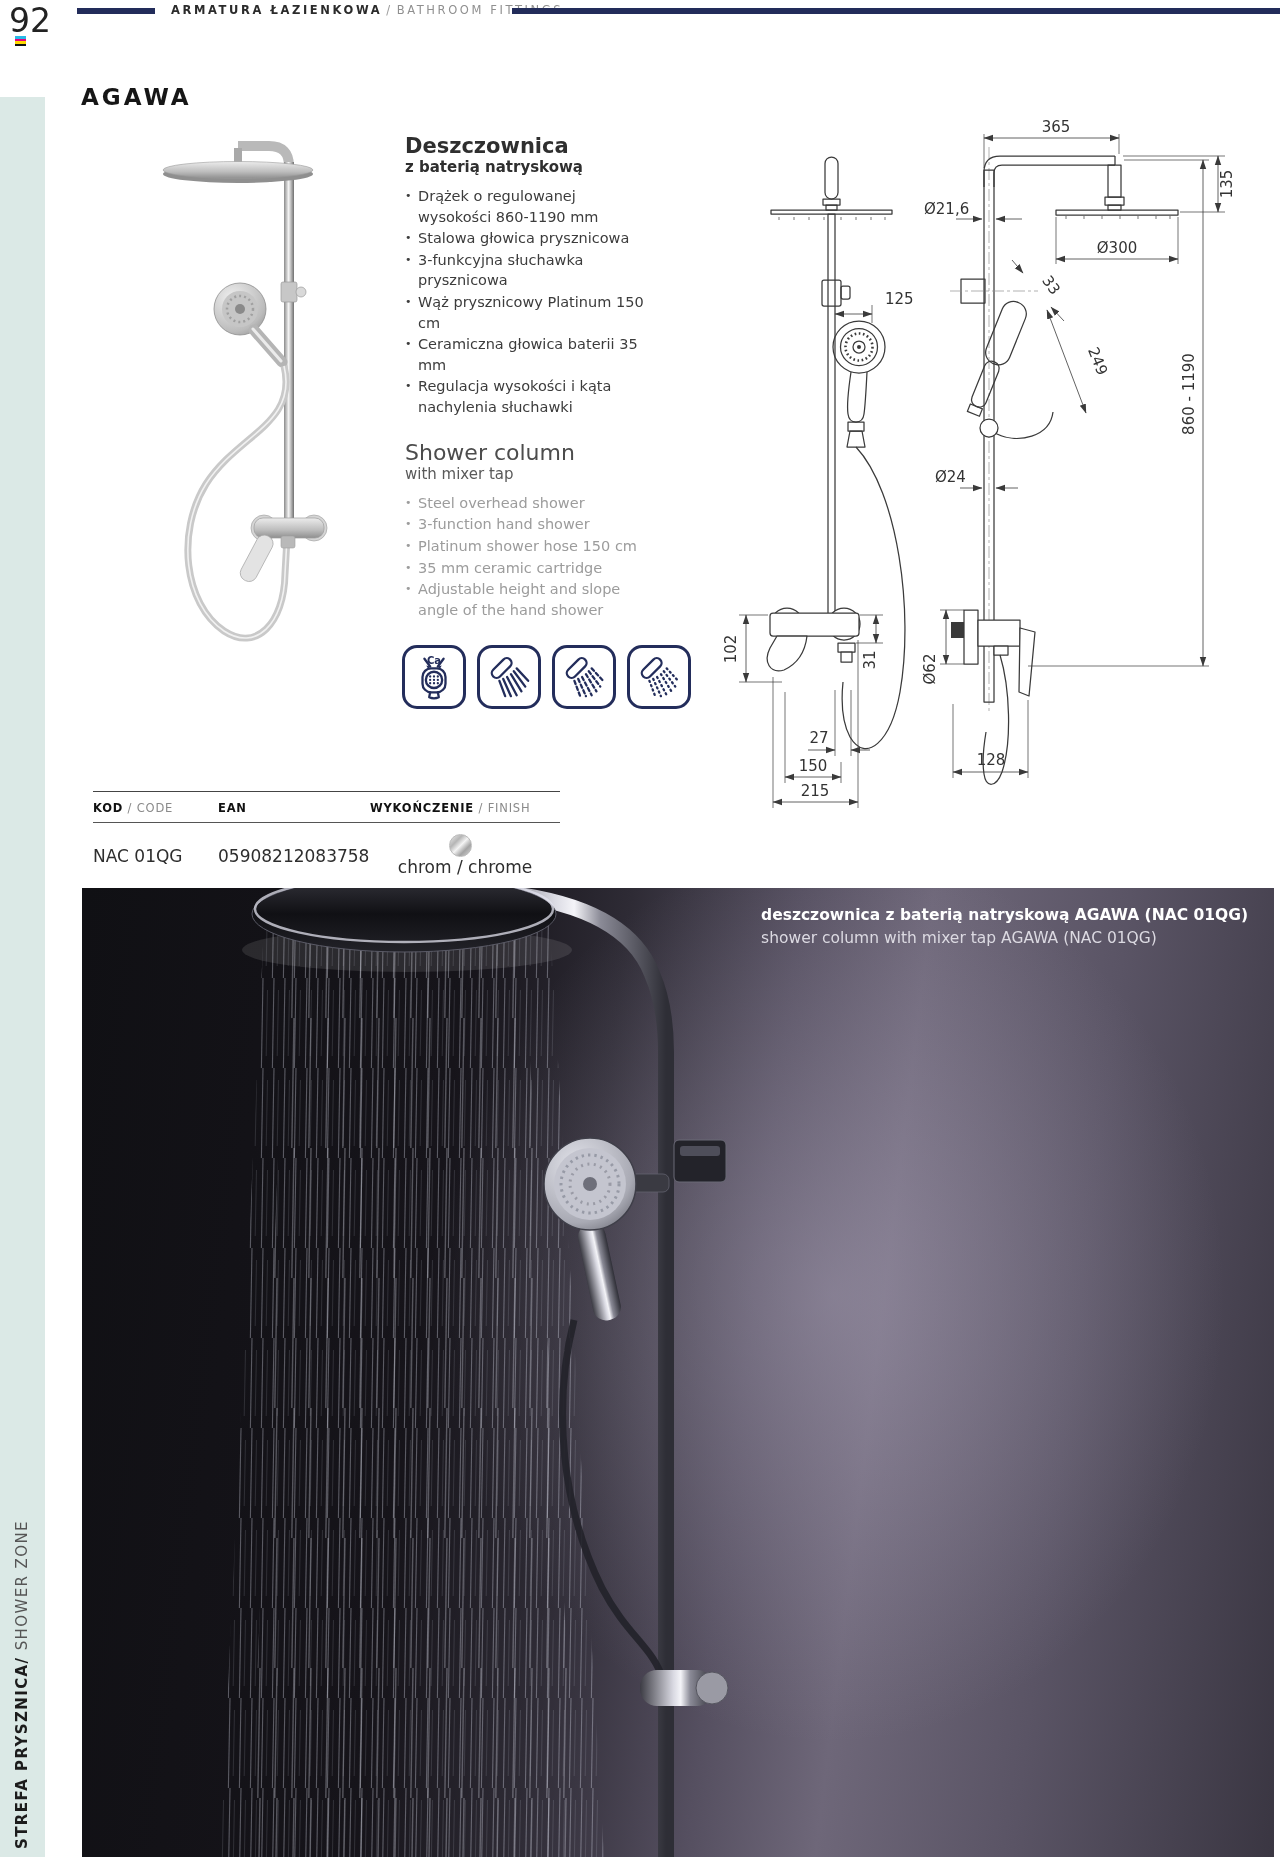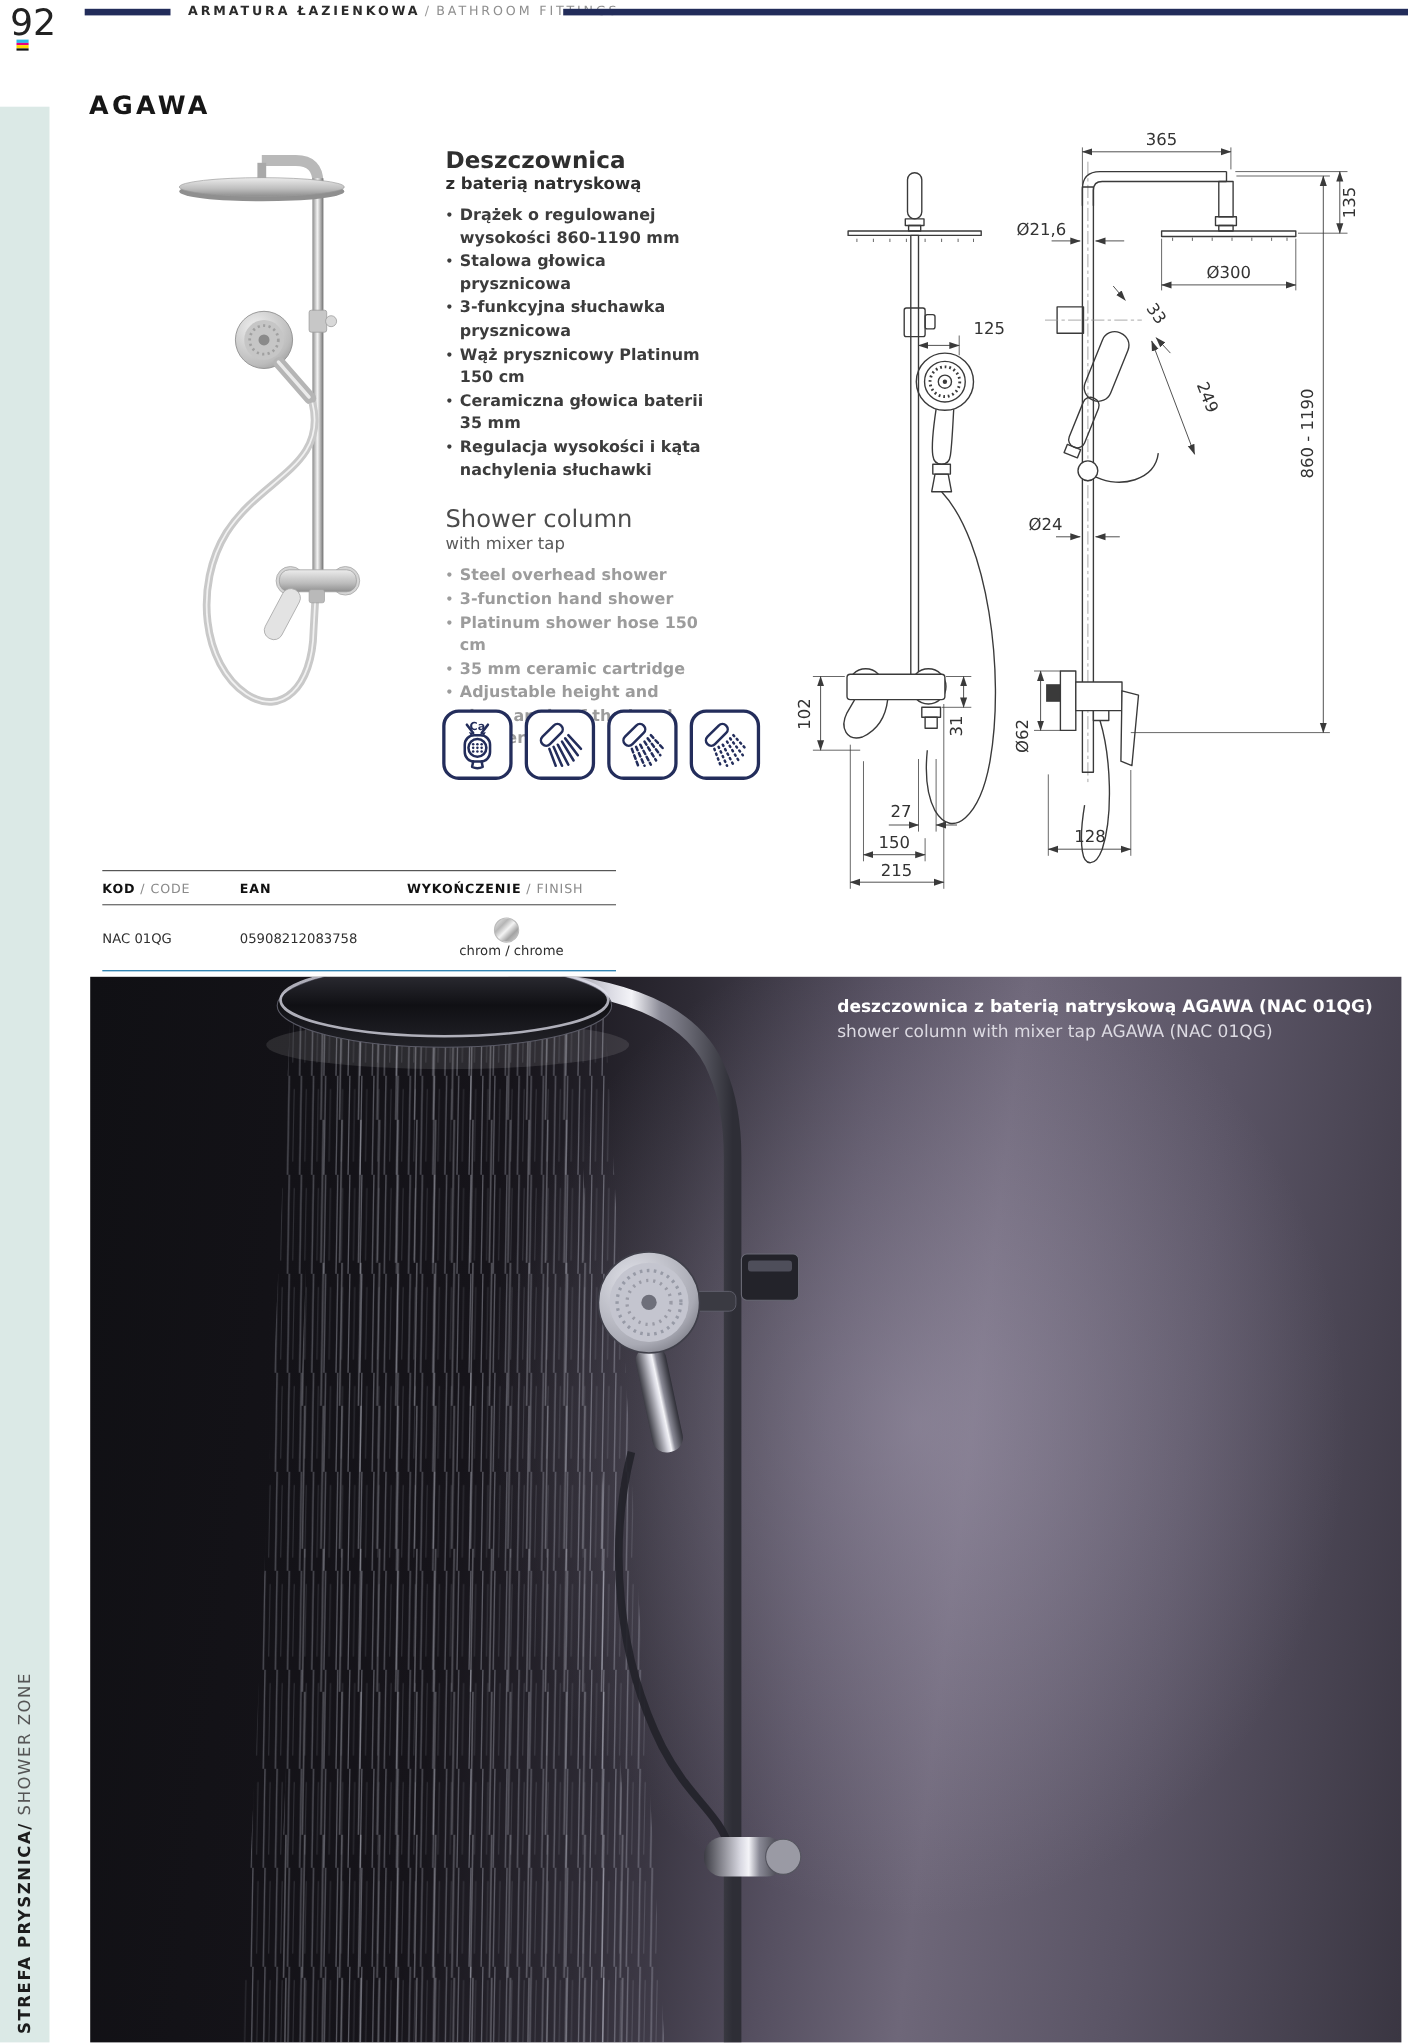--- a/index.html
+++ b/index.html
@@ -23,38 +23,38 @@
          white-space:nowrap;font-size:15px;letter-spacing:1.4px;}
   .vtext .pl{font-weight:bold;color:#1c1c1c;}
   .vtext .en{color:#555;}
   
   .agawa{left:81px;top:84px;font-size:23px;font-weight:bold;letter-spacing:3px;color:#161616;}
   .desc{left:405px;top:134px;width:240px;}
   .desc h2{margin:0;font-size:21px;color:#2f2f2f;line-height:1.15;}
   .desc h3{margin:0;font-size:15px;font-weight:bold;color:#2f2f2f;line-height:1.2;}
   .desc h2.en{font-weight:400;font-size:22px;color:#4c4c4c;margin-top:22px;}
   .desc h3.en{font-weight:400;color:#5a5a5a;}
-  .desc ul{list-style:none;margin:10px 0 0 0;padding:0;font-size:14.5px;line-height:1.42;color:#3c3c3c;font-weight:bold;}
+  .desc ul{list-style:none;margin:10px 0 0 0;padding:0;font-size:14.5px;line-height:1.42;color:#3c3c3c;}
   .desc ul.en{color:#9c9c9c;}
   .desc li{position:relative;padding-left:13px;margin-bottom:1px;}
   .desc li::before{content:"•";position:absolute;left:0;top:0;font-size:11px;line-height:20px;}
   
   .icons{left:402px;top:645px;display:flex;gap:11px;}
   .ficon{box-sizing:border-box;width:64px;height:64px;border:3.5px solid #232d5b;border-radius:15px;
          display:flex;align-items:center;justify-content:center;background:#fff;}
   .ficon svg{display:block;}
   
   .spec{left:93px;top:791px;width:467px;border-top:1.5px solid #444;}
   .spec .hd{display:grid;grid-template-columns:125px 152px 1fr;padding:9px 0 7px 0;
             font-size:11.5px;letter-spacing:.8px;}
   .spec .hd b{color:#111;}
   .spec .hd .gr{color:#8a8a8a;font-weight:400;}
   .spec .mid{border-top:1px solid #555;}
   .spec .row{display:grid;grid-template-columns:125px 152px 1fr;align-items:center;
-             padding:11px 0;font-size:12px;color:#2e2e2e;border-bottom:1px solid #0369a1;}
+             padding:11px 0;font-size:17px;color:#2e2e2e;border-bottom:1px solid #0369a1;}
   .swatch{display:inline-block;width:21px;height:21px;border-radius:50%;vertical-align:-5px;margin-right:9px;
           background:linear-gradient(135deg,#efefef 0%,#b5b5b5 30%,#f4f4f4 50%,#a3a3a3 72%,#d9d9d9 100%);
           border:1px solid #bbb;}
   .finishcell{display:flex;align-items:center;flex-direction:column;}
   
   .diagram{left:598px;top:92px;}
   .pphoto{left:88px;top:104px;}
   .photo{left:82px;top:888px;width:1192px;height:969px;overflow:hidden;
      background:
        radial-gradient(ellipse 560px 640px at 63% 42%, rgba(176,168,190,.45), rgba(176,168,190,0) 70%),

